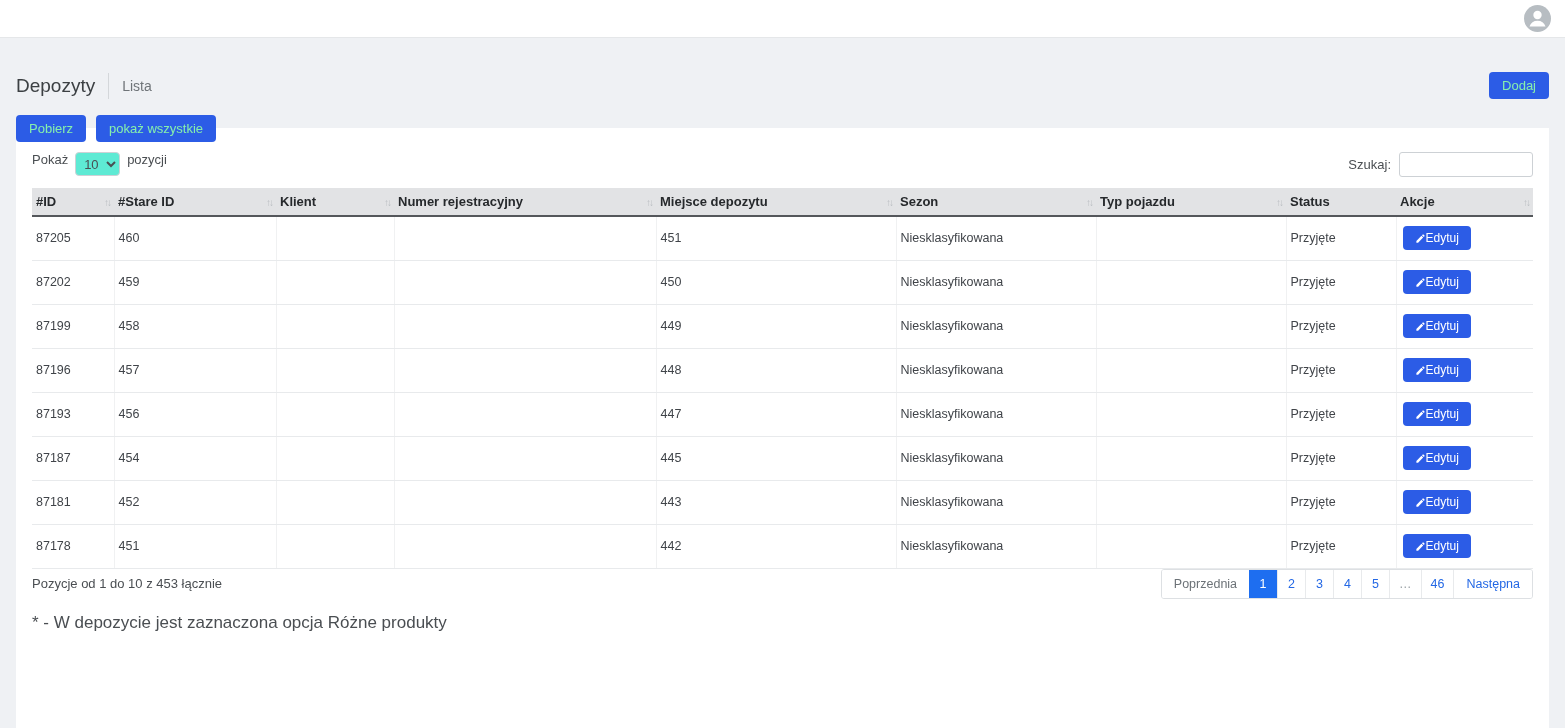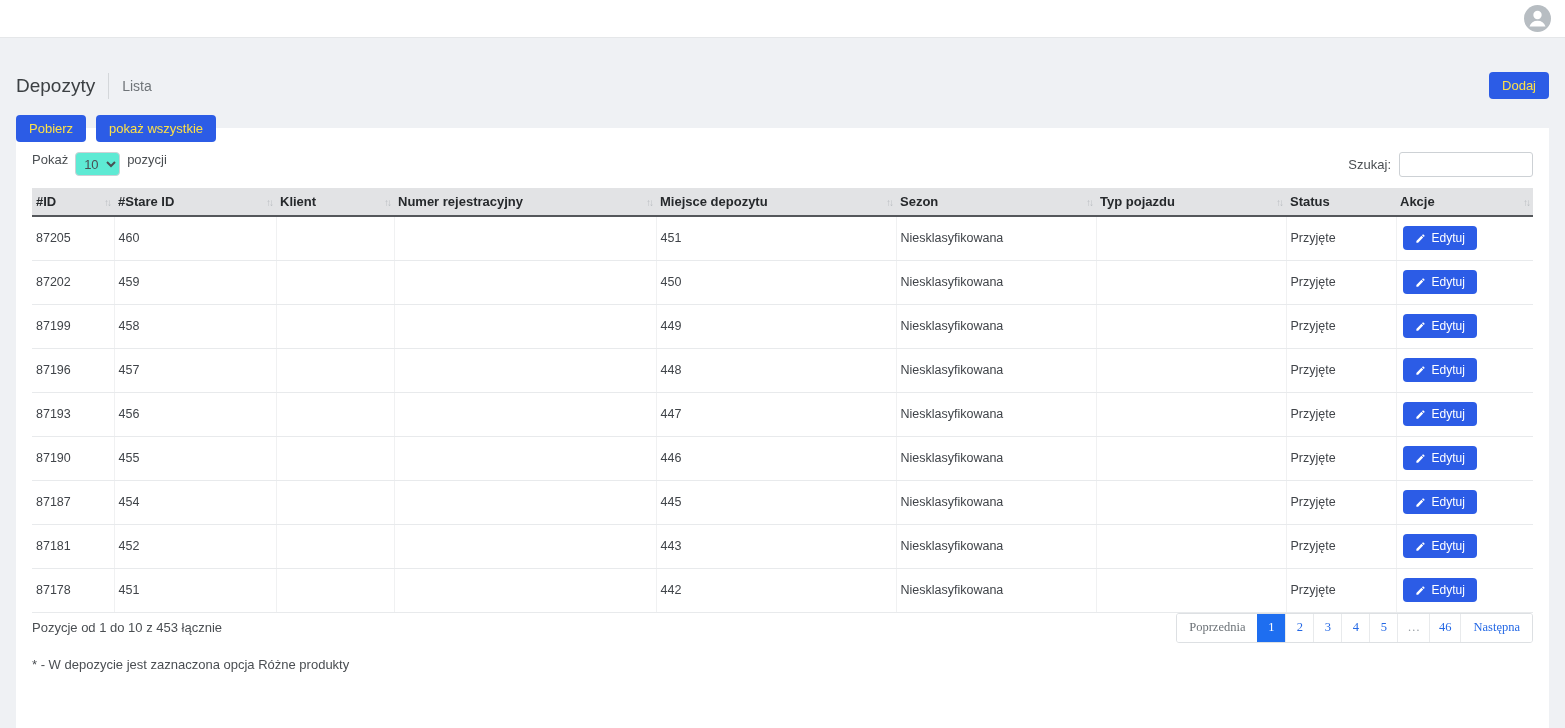--- a/index.html
+++ b/index.html
@@ -33,21 +33,21 @@
     display:flex;align-items:center;justify-content:center;cursor:pointer;border:none;padding:0;
   }
   
   .band{padding:34px 16px 0 16px;height:90px;}
   .band-title-row{display:flex;align-items:center;}
   .page-title{font-size:19px;color:var(--text-dark);line-height:1;}
   .title-divider{width:1px;height:26px;background:#d4d7da;margin:0 13px;}
   .breadcrumb{font-size:14px;color:var(--text-gray);}
   .spacer{flex:1;}
   .btn{
-    background:var(--primary-button);color:#fde047;border:none;border-radius:4px;
+    background:var(--primary-button);color:#86efac;border:none;border-radius:4px;
     font-family:inherit;font-size:13px;font-weight:500;padding:7px 13px;cursor:pointer;line-height:1;
   }
   .band-buttons{margin-top:16px;display:flex;gap:10px;}
   
   .card{
     background:#ffffff;margin:0 16px;min-height:600px;padding:24px 16px 16px 16px;
   }
   .controls{display:flex;align-items:flex-start;font-size:13px;color:var(--text-mid);margin-bottom:11px;}
   .length-select{
     margin:0 7px;font-family:inherit;font-size:13px;color:var(--text-mid);
@@ -75,38 +75,38 @@
   tbody td{
     font-size:12.5px;color:#404449;padding:4px 4px;height:44px;
     border-bottom:1px solid var(--row-border);border-right:1px solid var(--cell-vborder);
     white-space:nowrap;overflow:hidden;
   }
   tbody td:last-child{border-right:none;}
   tbody tr:first-child td{border-top:1px solid var(--row-border);}
   .edit-btn{
     background:var(--primary-button);color:#fff;border:none;border-radius:4px;
     font-family:inherit;font-size:12px;font-weight:500;padding:6px 12px;cursor:pointer;
-    display:inline-flex;align-items:center;gap:6px;line-height:1;margin-left:2px;
+    display:inline-flex;align-items:center;line-height:1;margin-left:2px;
   }
   .edit-btn svg{display:block;}
   
   .table-footer{display:flex;align-items:center;justify-content:space-between;margin-top:0;}
   .info-text{font-size:13px;color:var(--text-mid);}
   .pagination{display:flex;border:1px solid #dde0e3;border-radius:3px;overflow:hidden;background:#fff;}
   .page-btn{
     background:#fff;border:none;border-left:1px solid #e8eaec;cursor:pointer;
-    font-family:Liberation Serif, serif;font-size:12.5px;font-weight:500;color:var(--link-blue);
+    font-family:Liberation Sans, sans-serif;font-size:12.5px;font-weight:500;color:var(--link-blue);
     min-width:28px;height:28px;padding:0 9px;display:flex;align-items:center;justify-content:center;
   }
   .page-btn:first-child{border-left:none;}
   .page-btn.nav{color:#6c7277;padding:0 12px;}
   .page-btn.nav.next{color:var(--link-blue);}
   .page-btn.active{background:var(--pagination-active);color:#fff;}
   .page-btn.ellipsis{color:#9aa0a5;cursor:default;}
-  .note-text{font-size:13px;color:var(--text-mid);margin-top:14px;}
+  .note-text{font-size:17px;color:var(--text-mid);margin-top:14px;}
 </style>
 </head>
 <body>
 
 <header class="topbar">
   <button class="avatar" title="">
     <svg width="27" height="27" viewBox="0 0 27 27">
       <circle cx="13.5" cy="10" r="4.2" fill="#ffffff"></circle>
       <path d="M5.5 21.5 a8.5 8.5 0 0 1 16 0 z" fill="#ffffff"></path>
     </svg>
@@ -242,36 +242,20 @@
           <td></td>
           <td>Przyjęte</td>
           <td><button class="edit-btn">
               <svg width="11" height="11" viewBox="0 0 24 24">
                 <path fill="#ffffff" d="M3 17.25V21h3.75L17.8 9.94l-3.75-3.75L3 17.25zM20.71 7.04a1 1 0 0 0 0-1.41l-2.34-2.34a1 1 0 0 0-1.41 0l-1.83 1.83 3.75 3.75 1.83-1.83z"></path>
               </svg>
               <span>Edytuj</span>
             </button></td>
         </tr>
         <tr>
-          <td>87190</td>
-          <td>455</td>
-          <td></td>
-          <td></td>
-          <td>446</td>
-          <td>Niesklasyfikowana</td>
-          <td></td>
-          <td>Przyjęte</td>
-          <td><button class="edit-btn">
-              <svg width="11" height="11" viewBox="0 0 24 24">
-                <path fill="#ffffff" d="M3 17.25V21h3.75L17.8 9.94l-3.75-3.75L3 17.25zM20.71 7.04a1 1 0 0 0 0-1.41l-2.34-2.34a1 1 0 0 0-1.41 0l-1.83 1.83 3.75 3.75 1.83-1.83z"></path>
-              </svg>
-              <span>Edytuj</span>
-            </button></td>
-        </tr>
-        <tr>
           <td>87187</td>
           <td>454</td>
           <td></td>
           <td></td>
           <td>445</td>
           <td>Niesklasyfikowana</td>
           <td></td>
           <td>Przyjęte</td>
           <td><button class="edit-btn">
               <svg width="11" height="11" viewBox="0 0 24 24">

